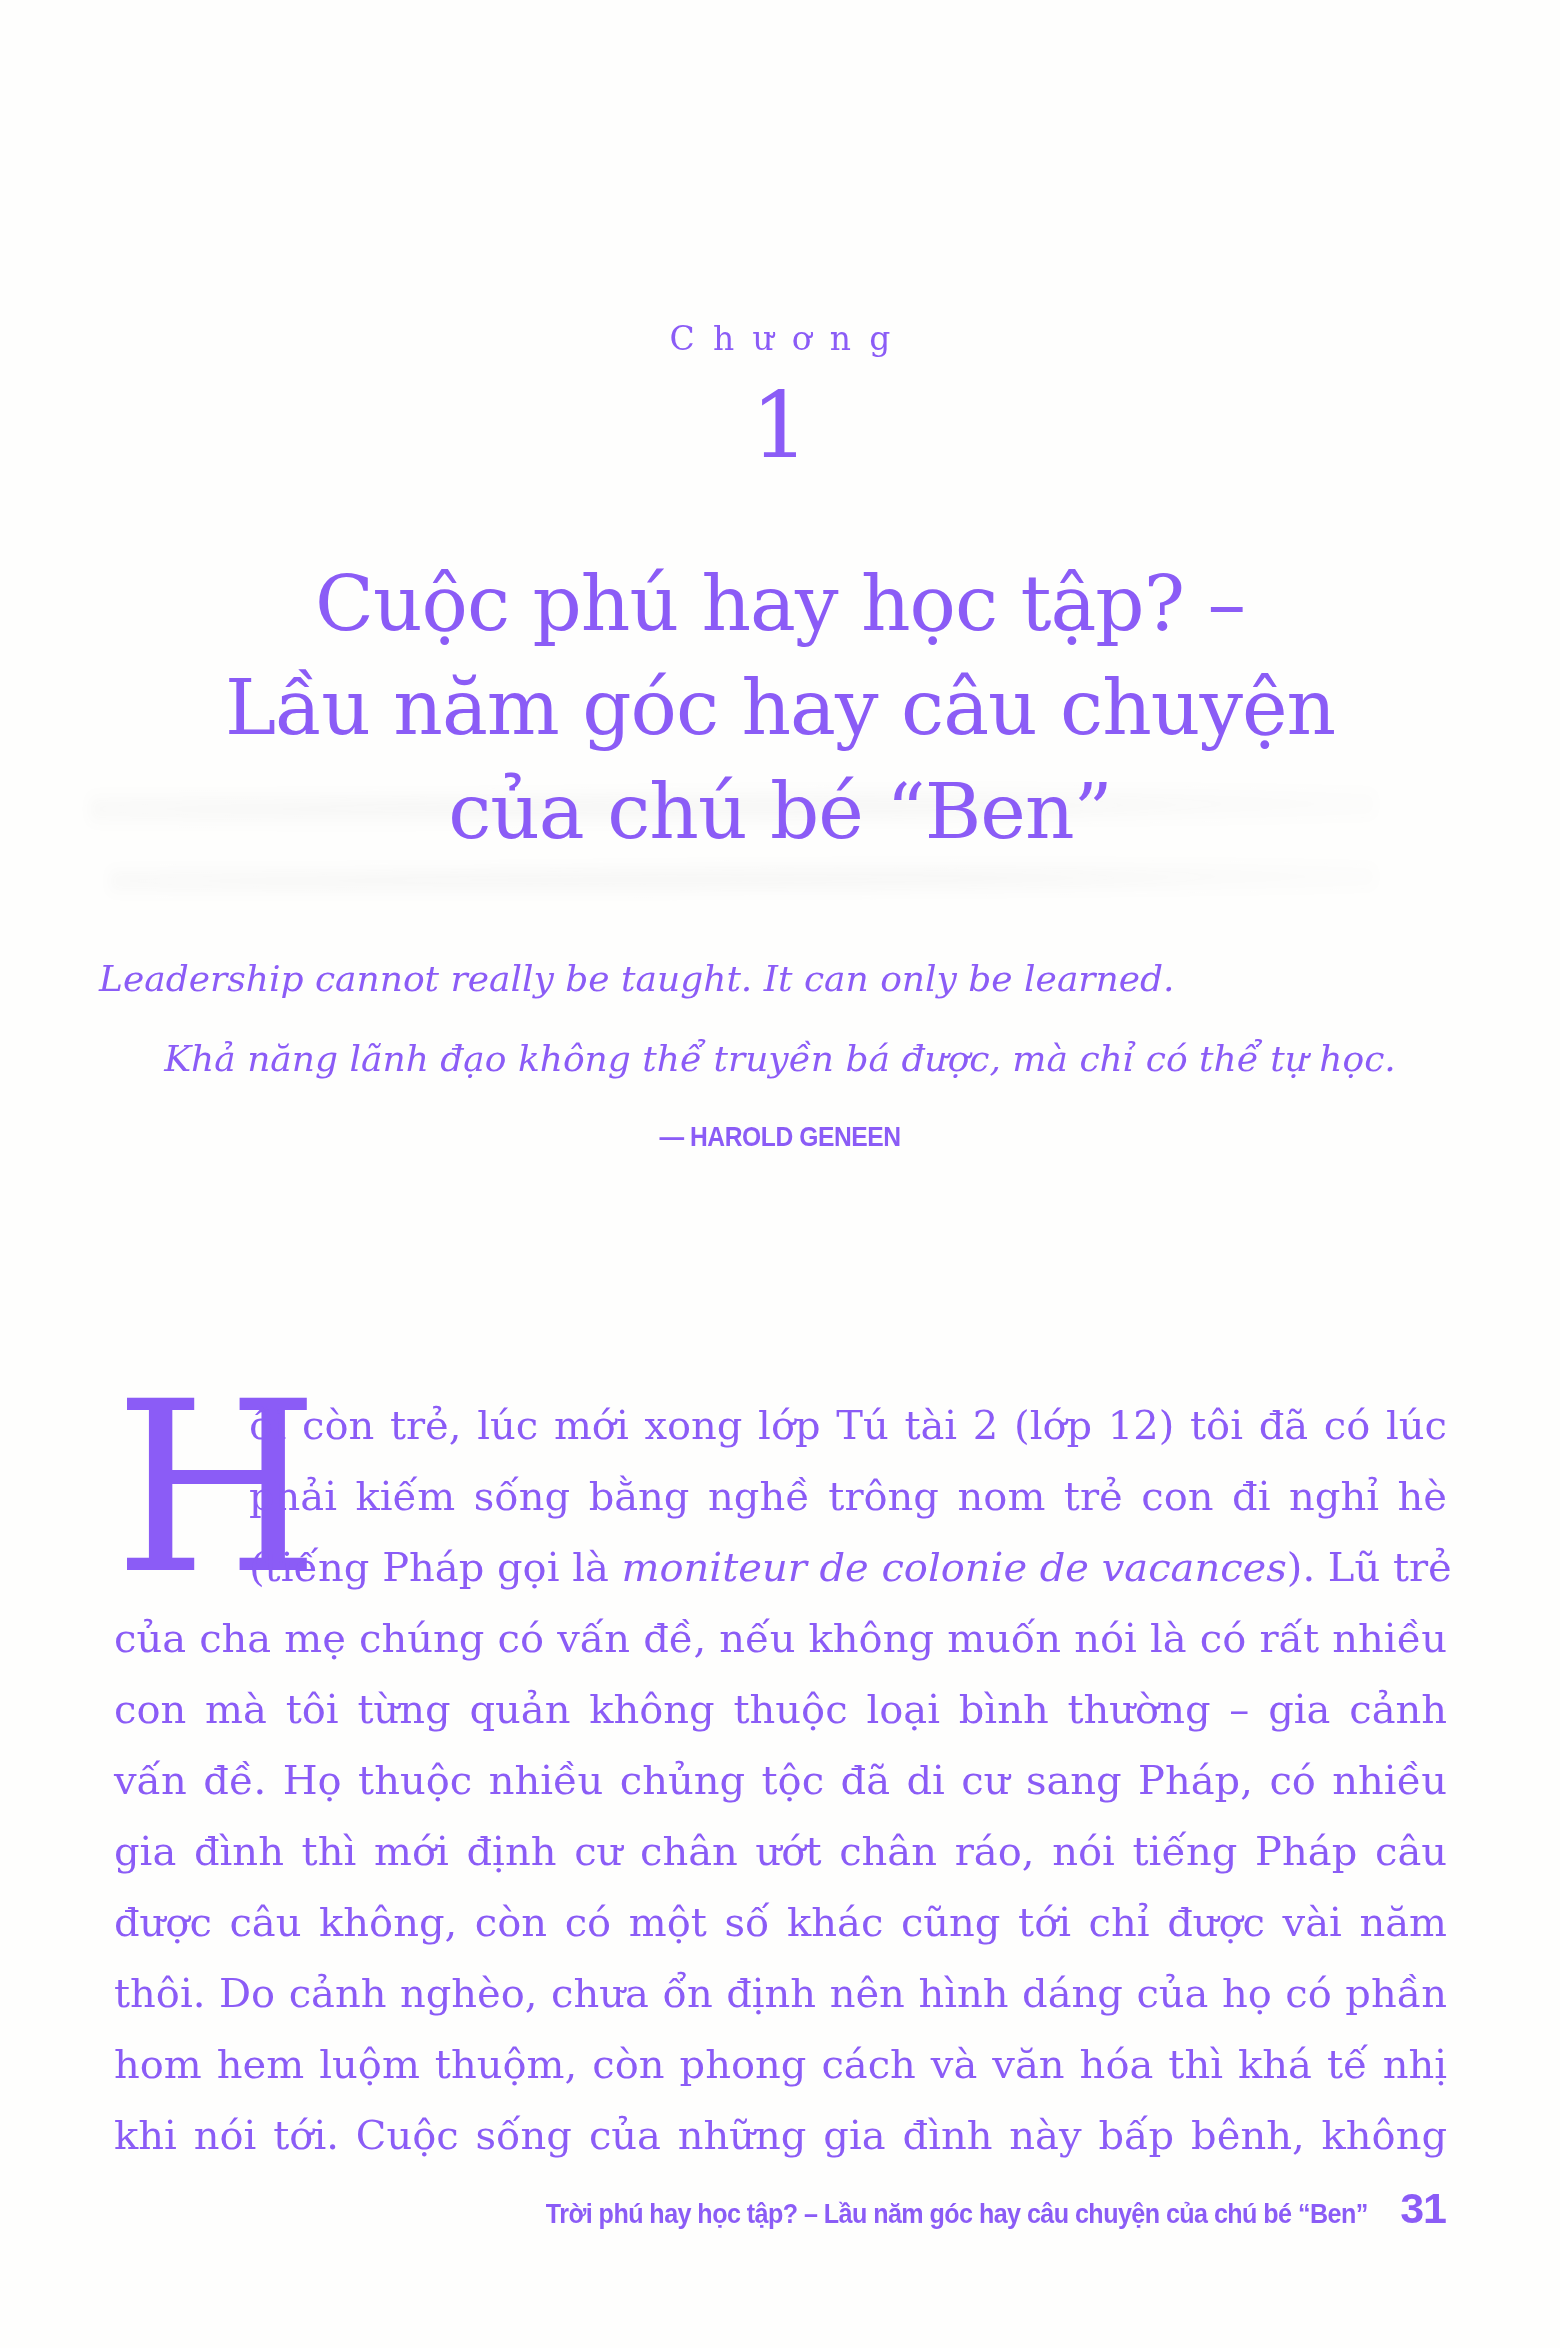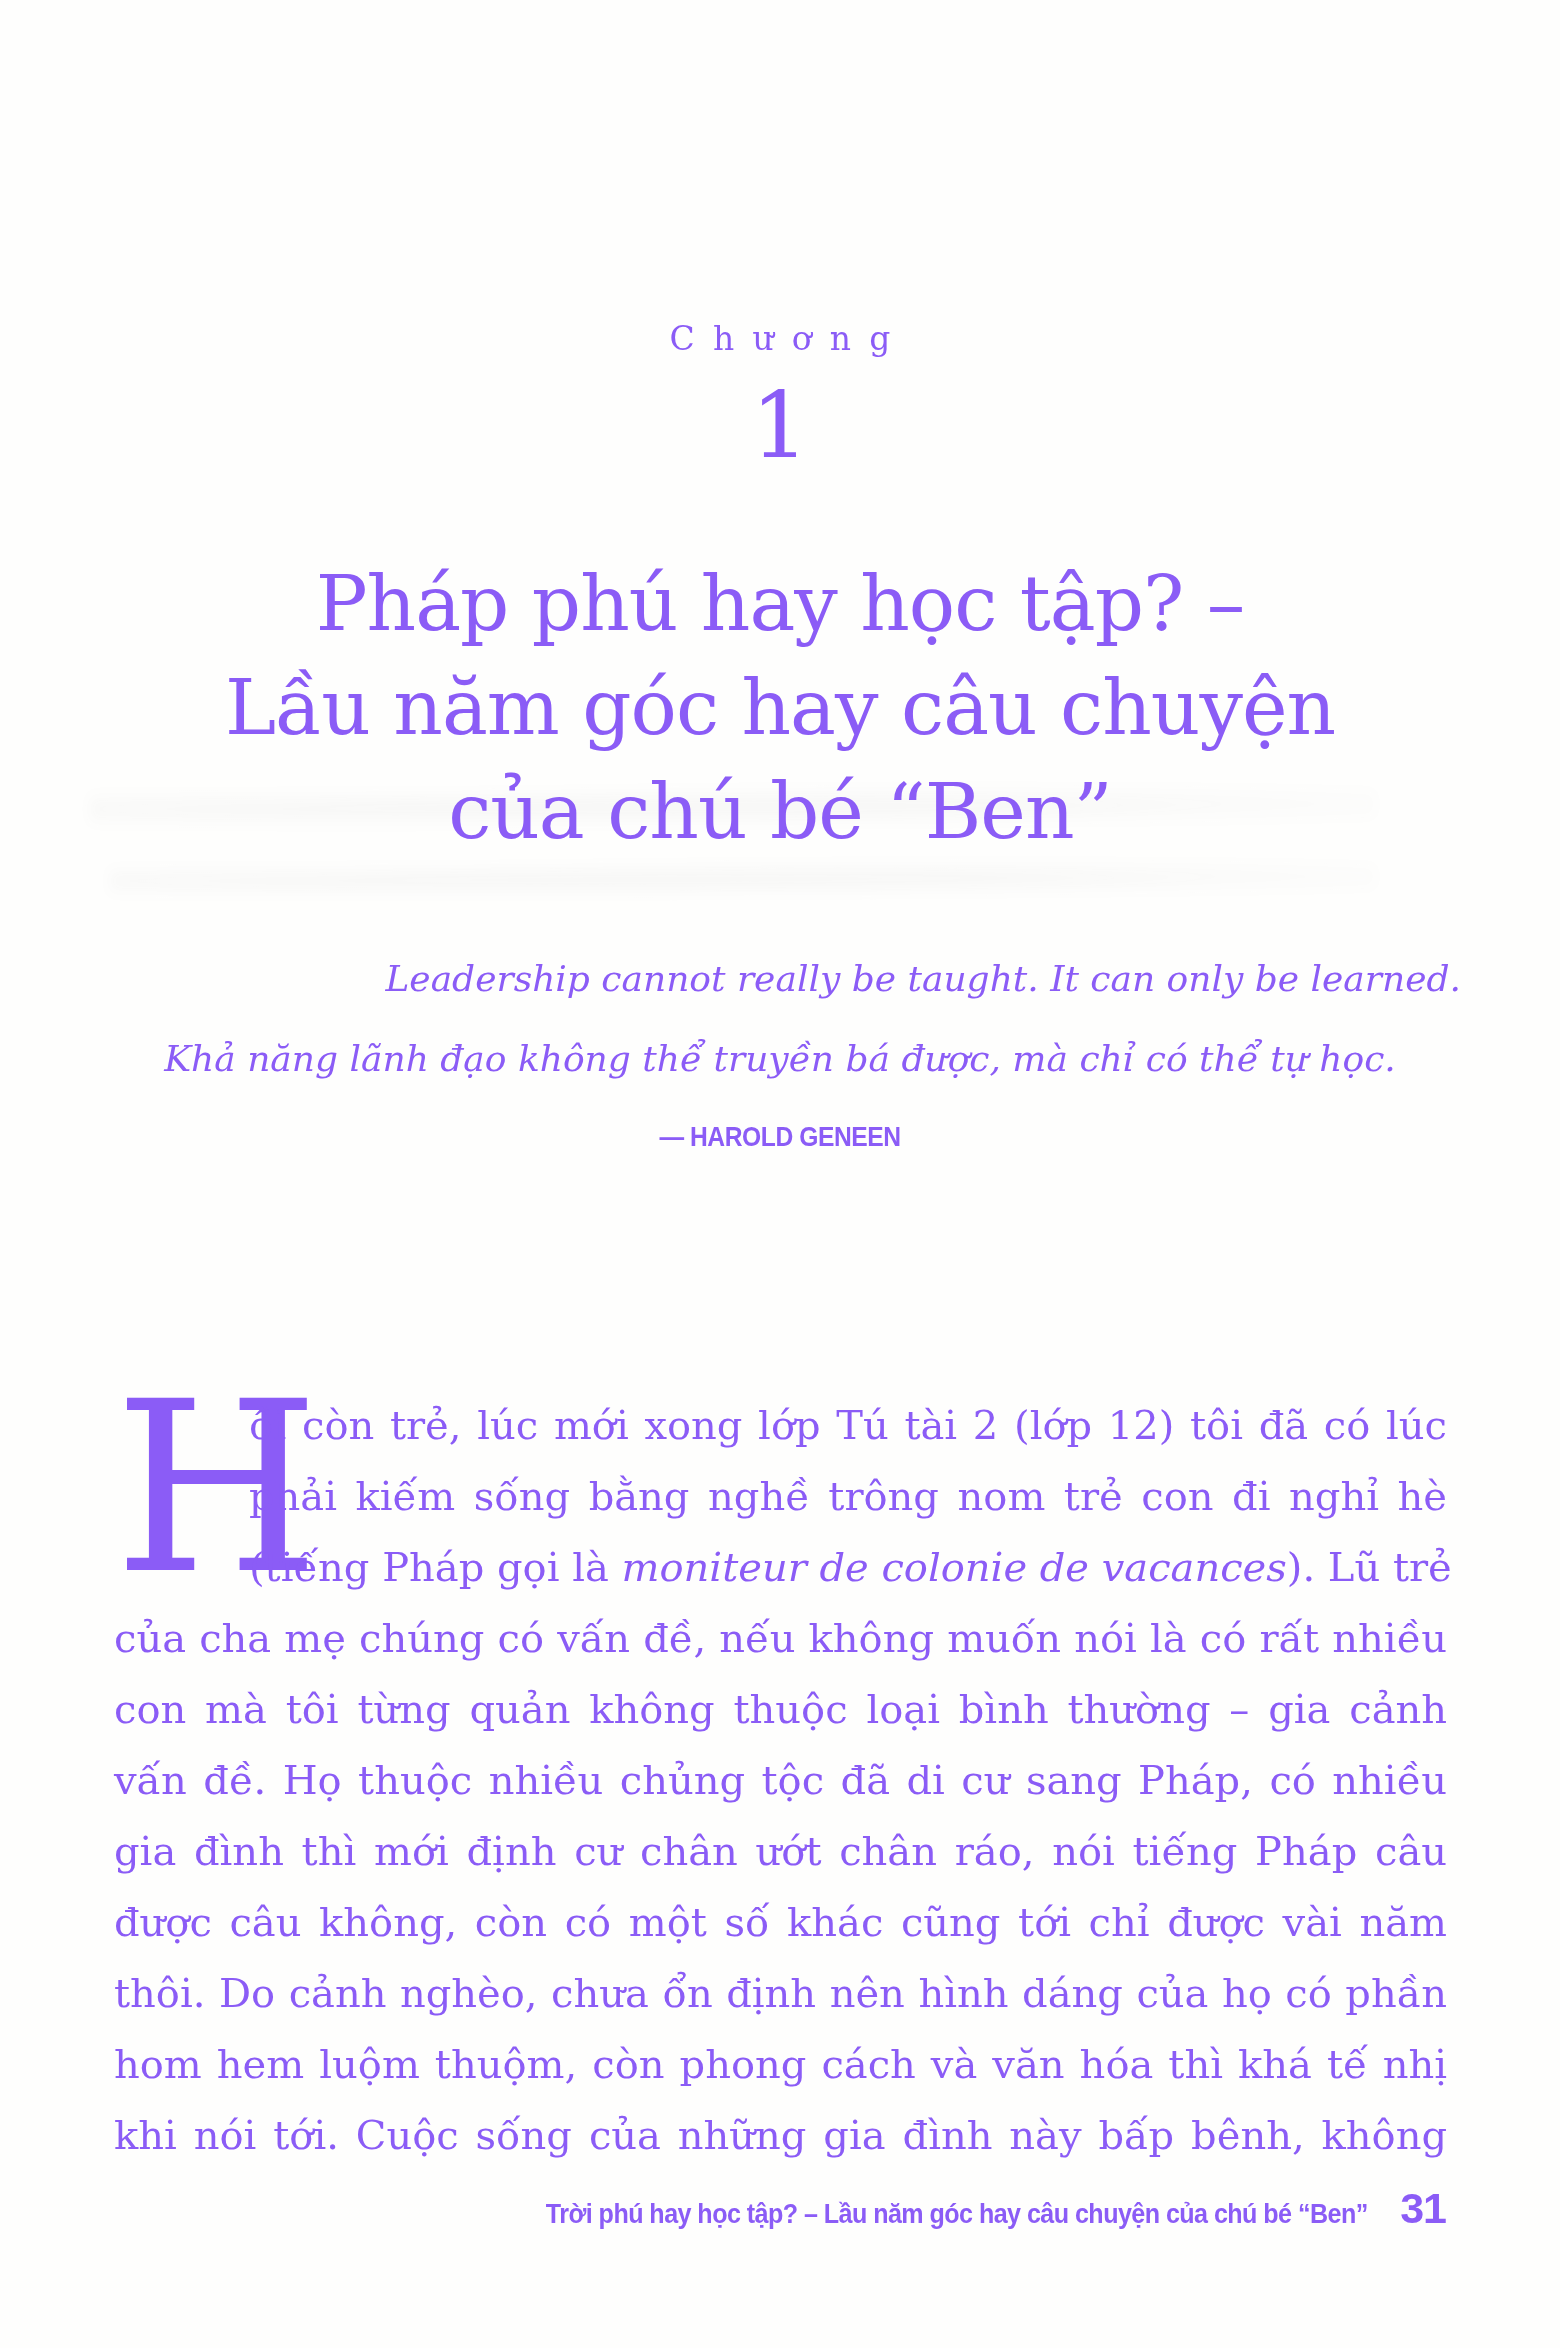--- a/index.html
+++ b/index.html
@@ -45,21 +45,21 @@
     position: absolute;
     top: 552px; left: 79px; right: 79px;
     text-align: center;
     font-size: 77px;
     line-height: 104px;
     letter-spacing: -1px;
   }
   .epigraph-en {
     position: absolute;
     top: 958px; left: 99px; right: 99px;
-    text-align: right;
+    text-align: left;
     font-style: italic;
     font-size: 36px;
   }
   .epigraph-vi {
     position: absolute;
     top: 1038px; left: 79px; right: 79px;
     text-align: center;
     font-style: italic;
     font-size: 36px;
   }
@@ -122,21 +122,21 @@
 <div class="page">
 
   <div class="scan-artifact artifact-1"></div>
   <div class="scan-artifact artifact-2"></div>
 
   <div class="chapter-label">Chương</div>
 
   <div class="chapter-number">1</div>
 
   <div class="chapter-title">
-    <div>Pháp phú hay học tập? –</div>
+    <div>Cuộc phú hay học tập? –</div>
     <div>Lầu năm góc hay câu chuyện</div>
     <div>của chú bé “Ben”</div>
   </div>
 
   <div class="epigraph-en">Leadership cannot really be taught. It can only be learned.</div>
 
   <div class="epigraph-vi">Khả năng lãnh đạo không thể truyền bá được, mà chỉ có thể tự học.</div>
 
   <div class="epigraph-attribution">— HAROLD GENEEN</div>
 

